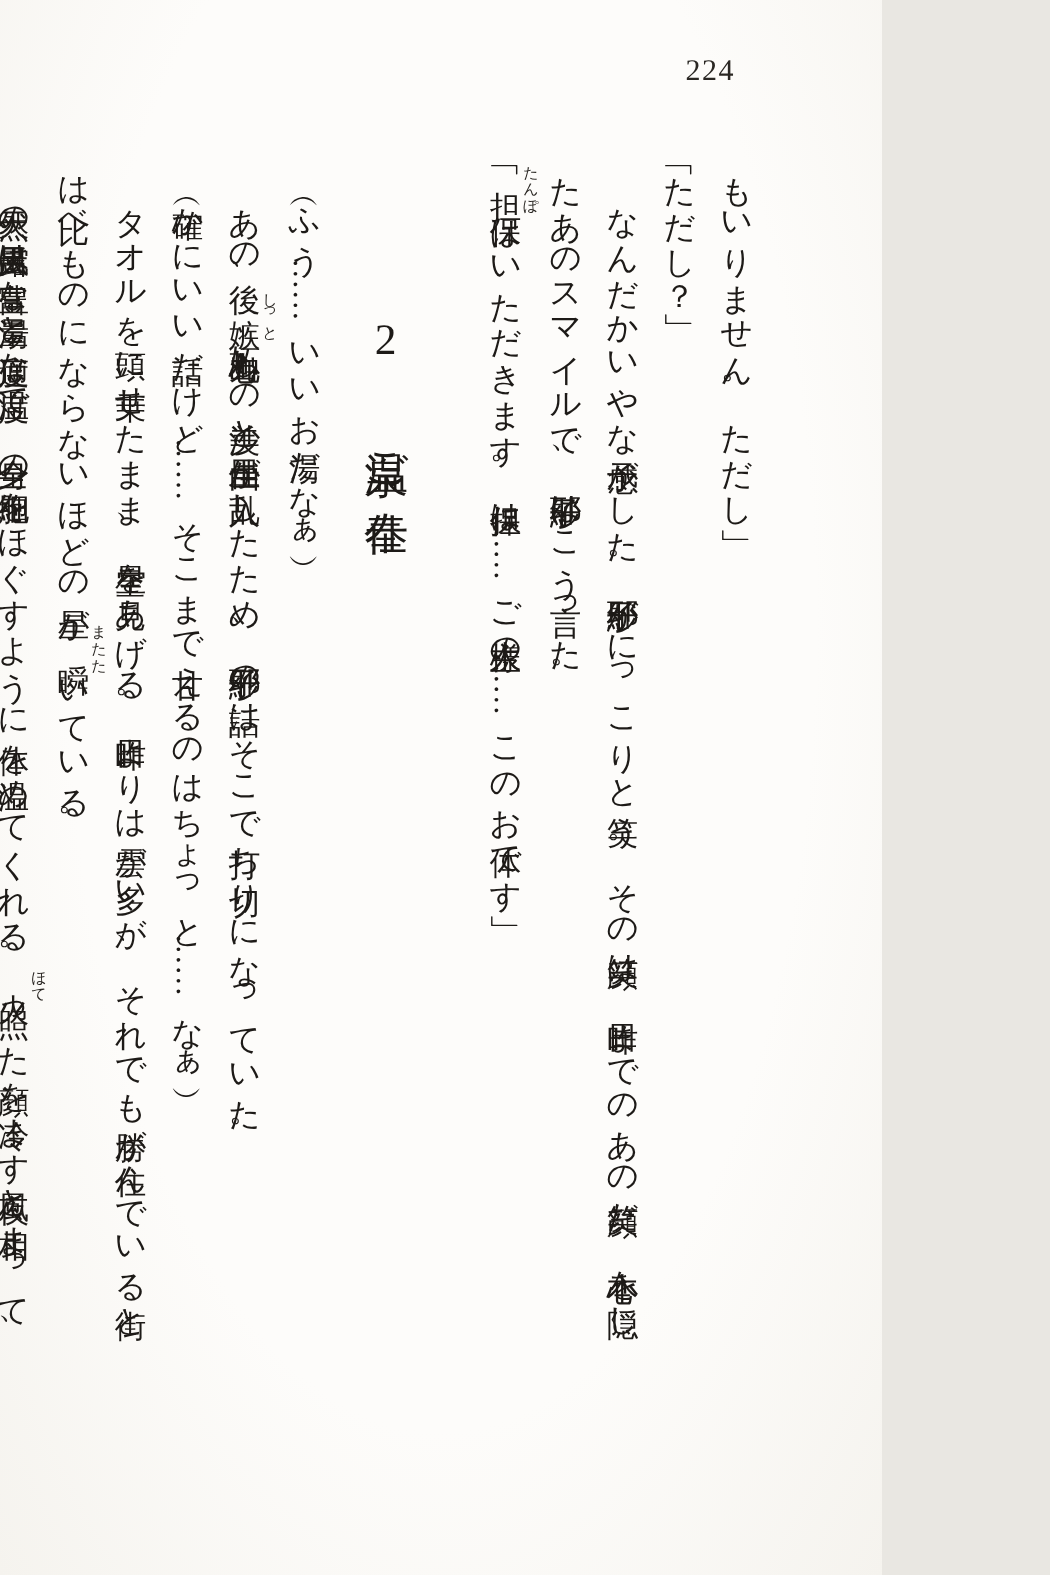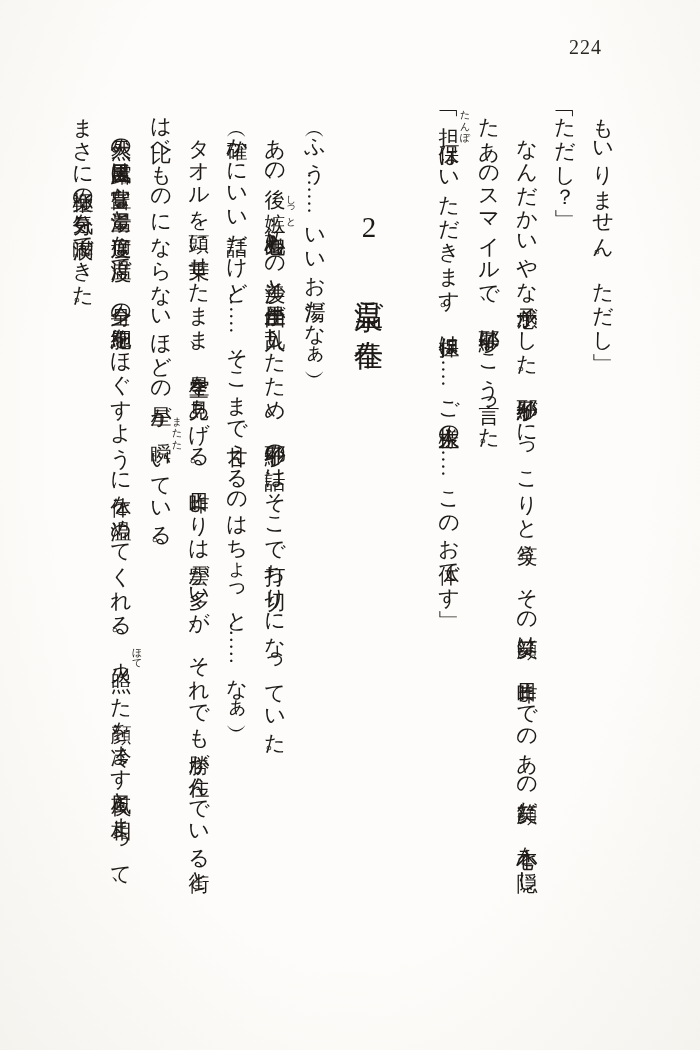--- a/index.html
+++ b/index.html
@@ -3,21 +3,21 @@
 <meta charset="utf-8">
 <style>
   html,body{margin:0;padding:0;}
   body{
     width:700px;height:1050px;
     background:#e9e7e2;
     font-family:"Liberation Serif","DejaVu Serif",serif;
   }
   .page{
     position:relative;
-    width:700px;height:1050px;
+    width:588px;height:1050px;
     background:#fbfaf7;
     background-image:radial-gradient(ellipse at 50% 40%, #fdfcfa 60%, #f5f3ee 100%);
     overflow:hidden;
     color:#211e1b;
   }
   .page-number{
     position:absolute;
     top:36px;right:98px;
     font-size:20px;
     letter-spacing:1px;

